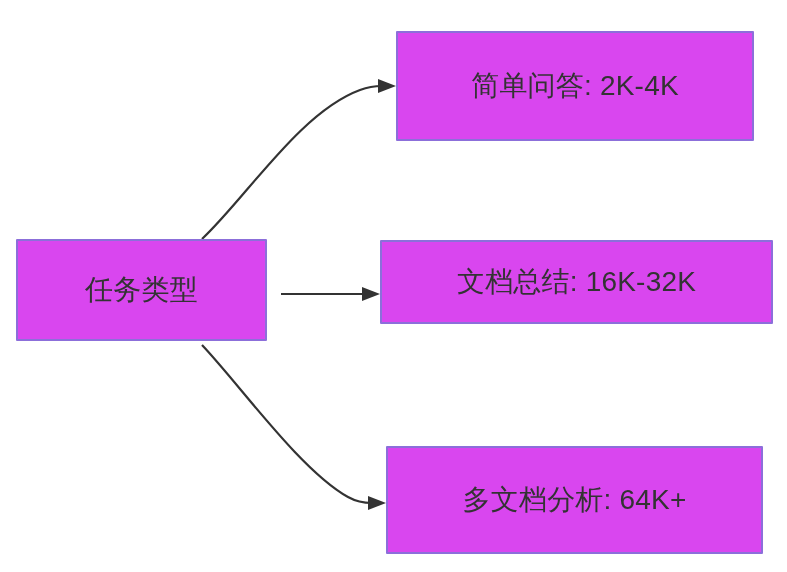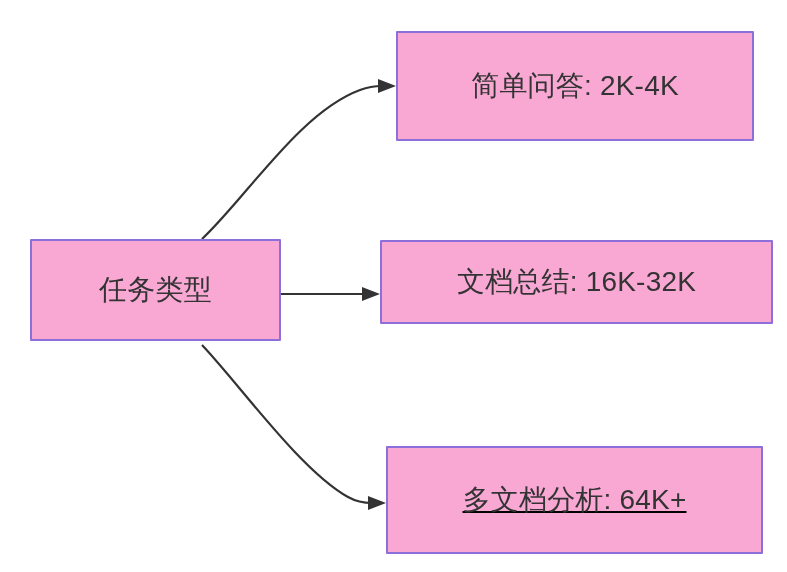--- a/index.html
+++ b/index.html
@@ -20,37 +20,37 @@
   #edge-layer {
     position: absolute;
     left: 0;
     top: 0;
     width: 787px;
     height: 572px;
   }
   .node {
     position: absolute;
     box-sizing: border-box;
-    background: #f9a8d4;
+    background: #d946ef;
     border: 2px solid #8C6FDA;
     border-radius: 1px;
     display: flex;
     align-items: center;
     justify-content: center;
     text-align: center;
   }
   .node-label {
     color: #333333;
     font-size: 28px;
     line-height: 1.2;
     letter-spacing: 0.2px;
     white-space: nowrap;
   }
   #node-root {
-    left: 30px;
+    left: 16px;
     top: 239px;
     width: 251px;
     height: 102px;
   }
   #node-simple-qa {
     left: 396px;
     top: 31px;
     width: 358px;
     height: 110px;
   }
@@ -58,21 +58,20 @@
     left: 380px;
     top: 240px;
     width: 393px;
     height: 84px;
   }
   #node-multi-doc {
     left: 386px;
     top: 446px;
     width: 377px;
     height: 108px;
-    text-decoration: underline;
   }
   .edge-path {
     fill: none;
     stroke: #333333;
     stroke-width: 2.2;
   }
   .arrow-head {
     fill: #333333;
     stroke: none;
   }

